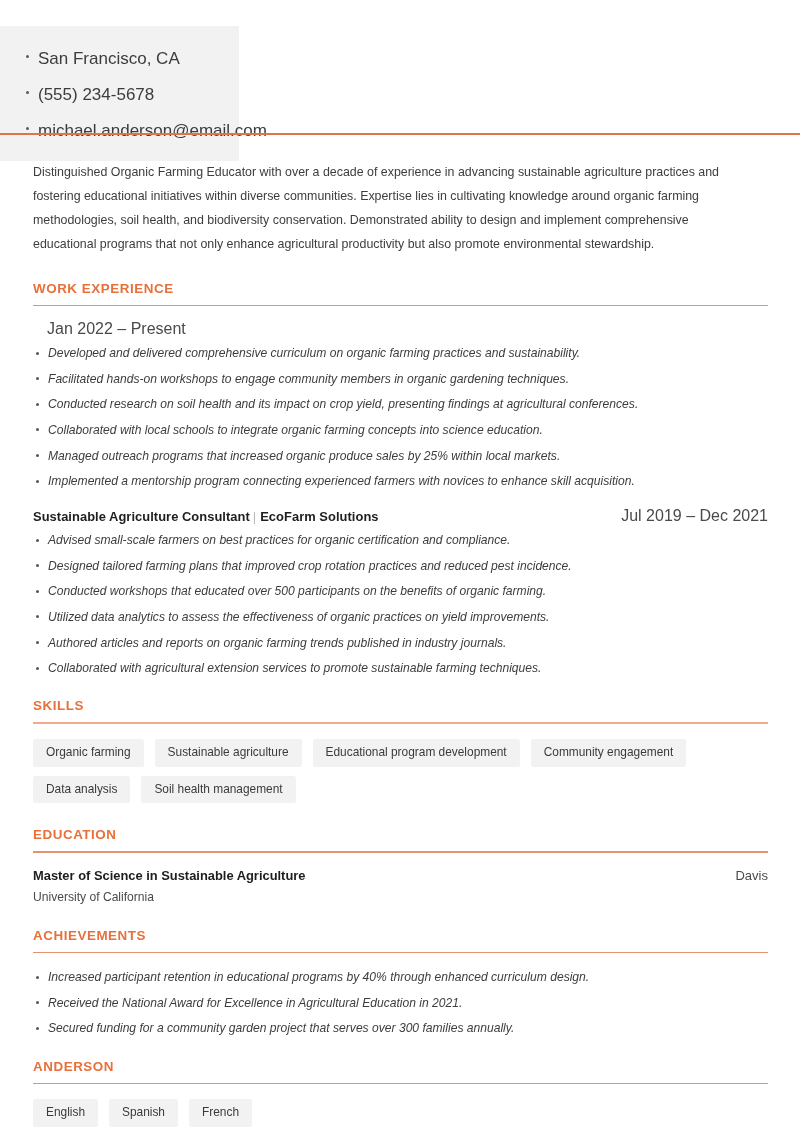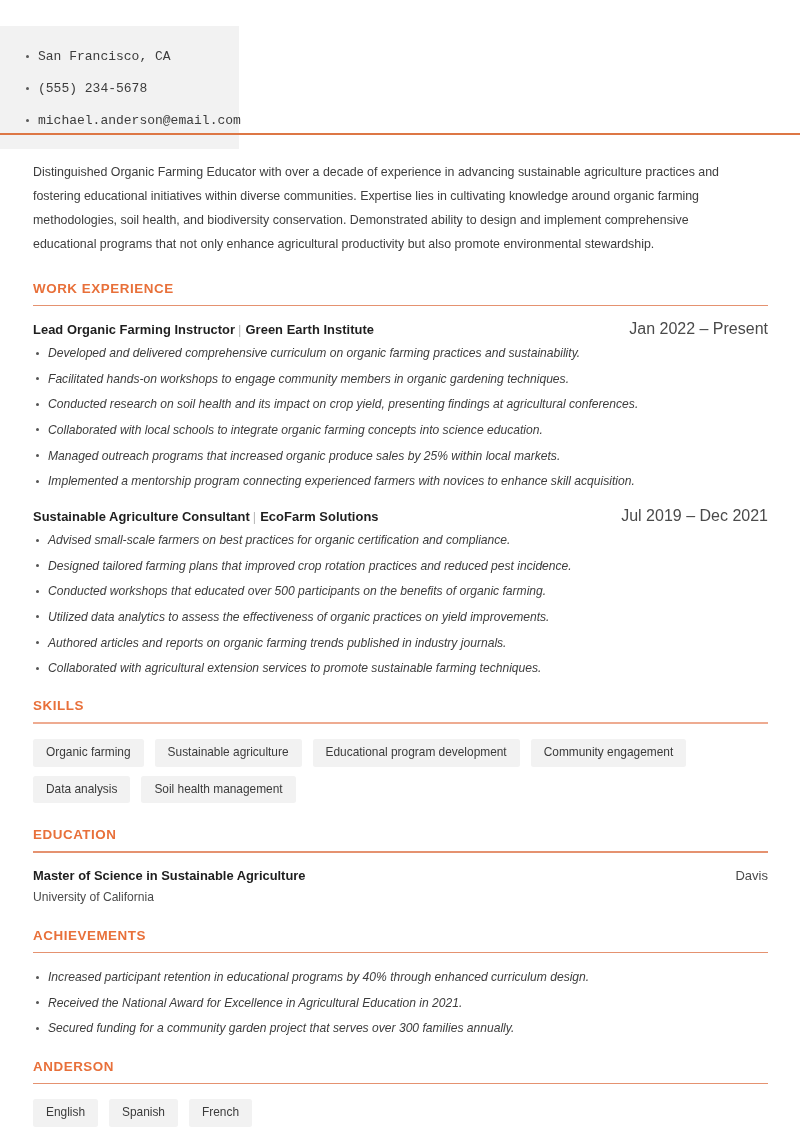--- a/index.html
+++ b/index.html
@@ -67,27 +67,26 @@
     padding: 24px 0 22px 26px;
     margin-top: 26px;
     align-self: flex-start;
   }
   .contact-list {
     list-style: none;
     margin: 0;
     padding: 0;
   }
   .contact-list li {
-    font-size: 13px;
+    font-size: 17px;
     color: #3c3c3c;
     line-height: 1;
     margin-bottom: 19px;
     position: relative;
     padding-left: 12px;
-    font-family: Liberation Mono, monospace;
   }
   .contact-list li:last-child { margin-bottom: 0; }
   .contact-list li::before {
     content: "";
     position: absolute;
     left: 0;
     top: 5px;
     width: 3px;
     height: 3px;
     border-radius: 50%;
@@ -252,23 +251,20 @@
   <div class="content">
 
     <p class="summary">Distinguished Organic Farming Educator with over a decade of experience in advancing sustainable agriculture practices and fostering educational initiatives within diverse communities. Expertise lies in cultivating knowledge around organic farming methodologies, soil health, and biodiversity conservation. Demonstrated ability to design and implement comprehensive educational programs that not only enhance agricultural productivity but also promote environmental stewardship.</p>
 
     <div class="section work-experience">
       <h2 class="section-title">WORK EXPERIENCE</h2>
       <div class="section-rule strong"></div>
 
       <div class="entry">
         <div class="entry-head">
-          <div class="entry-title">
-            <span>Lead Organic Farming Instructor</span><span class="entry-sep">|</span><span>Green Earth Institute</span>
-          </div>
           <div class="entry-date">Jan 2022 – Present</div>
         </div>
         <ul class="bullets">
           <li>Developed and delivered comprehensive curriculum on organic farming practices and sustainability.</li>
           <li>Facilitated hands-on workshops to engage community members in organic gardening techniques.</li>
           <li>Conducted research on soil health and its impact on crop yield, presenting findings at agricultural conferences.</li>
           <li>Collaborated with local schools to integrate organic farming concepts into science education.</li>
           <li>Managed outreach programs that increased organic produce sales by 25% within local markets.</li>
           <li>Implemented a mentorship program connecting experienced farmers with novices to enhance skill acquisition.</li>
         </ul>

